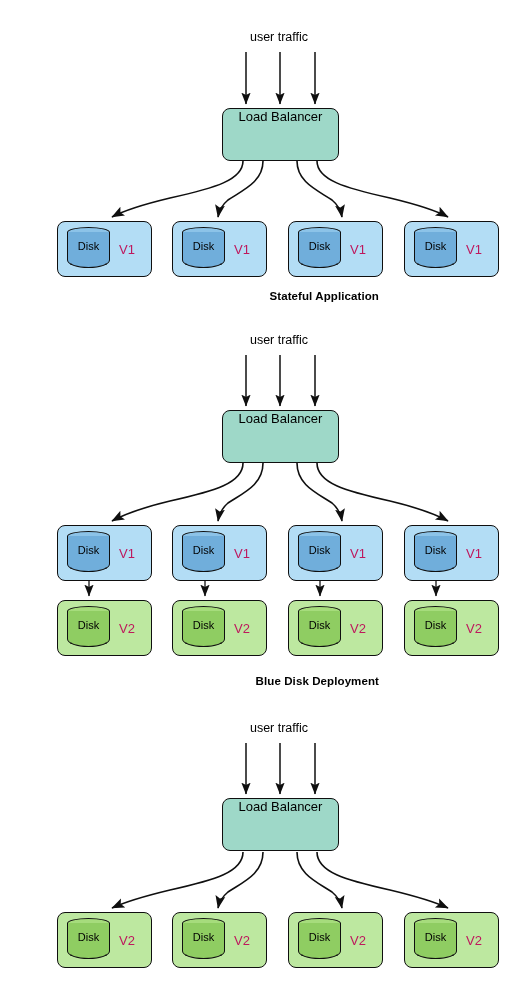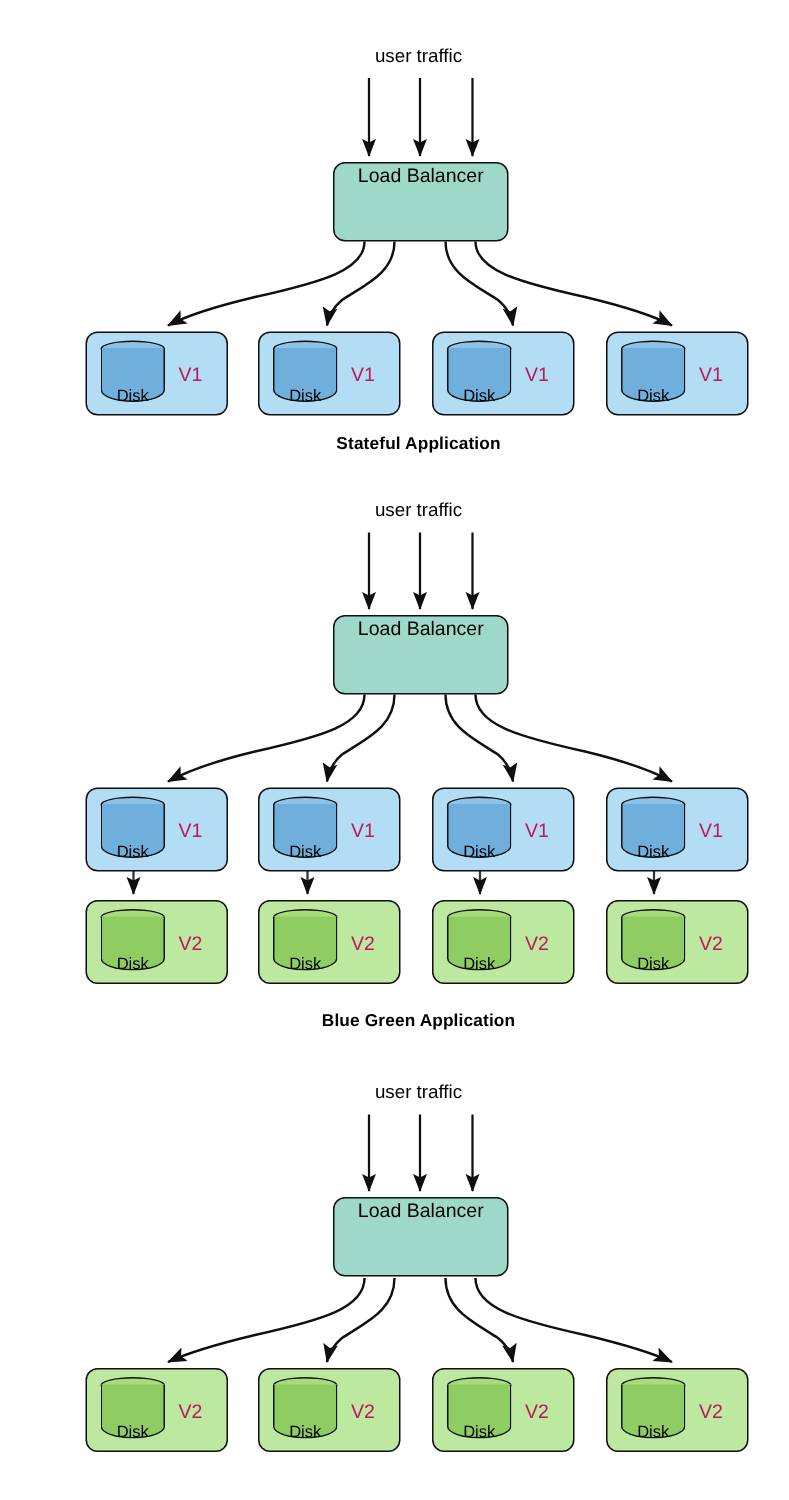--- a/index.html
+++ b/index.html
@@ -37,21 +37,21 @@
     color: #000;
     white-space: nowrap;
     text-align: center;
   }
   .section-caption {
     position: absolute;
     font-size: 11.5px;
     font-weight: bold;
     color: #000;
     white-space: nowrap;
-    text-align: center;
+    text-align: right;
     letter-spacing: 0.1px;
   }
   .lb-box {
     position: absolute;
     box-sizing: border-box;
     border: 1.6px solid #0f0f0f;
     border-radius: 8px;
     background: #9ed8c8;
     display: flex;
     align-items: flex-start;
@@ -100,21 +100,21 @@
     border: 1.7px solid #0f0f0f;
     border-radius: 50%;
   }
   .disk.blue .body { background: #70aedb; }
   .disk.blue .top  { background: #8cc3e8; }
   .disk.green .body { background: #8fcd62; }
   .disk.green .top  { background: #a6dc7c; }
   .disk .disk-label {
     position: absolute;
     left: 0;
-    top: 22px;
+    top: 4px;
     width: 43px;
     height: 30px;
     display: flex;
     align-items: center;
     justify-content: center;
     font-size: 11px;
     color: #000;
     z-index: 2;
   }
   .version-label {
@@ -298,21 +298,21 @@
 
   <div class="node-card green" style="left:404px; top:600px; width:95px; height:56px;">
     <span class="disk green">
       <span class="top"></span>
       <span class="body"></span>
       <span class="disk-label">Disk</span>
     </span>
     <span class="version-label">V2</span>
   </div>
 
-  <div class="section-caption" style="left:179px; top:675px; width:200px;">Blue Green Application</div>
+  <div class="section-caption" style="left:179px; top:675px; width:200px;">Blue Disk Deployment</div>
 
   <div class="traffic-label" style="left:219px; top:721px; width:120px;">user traffic</div>
 
   <div class="lb-box" style="left:222px; top:798px; width:117px; height:53px;">
     <span>Load Balancer</span>
   </div>
 
   <div class="node-card green" style="left:57px; top:912px; width:95px; height:56px;">
     <span class="disk green">
       <span class="top"></span>

